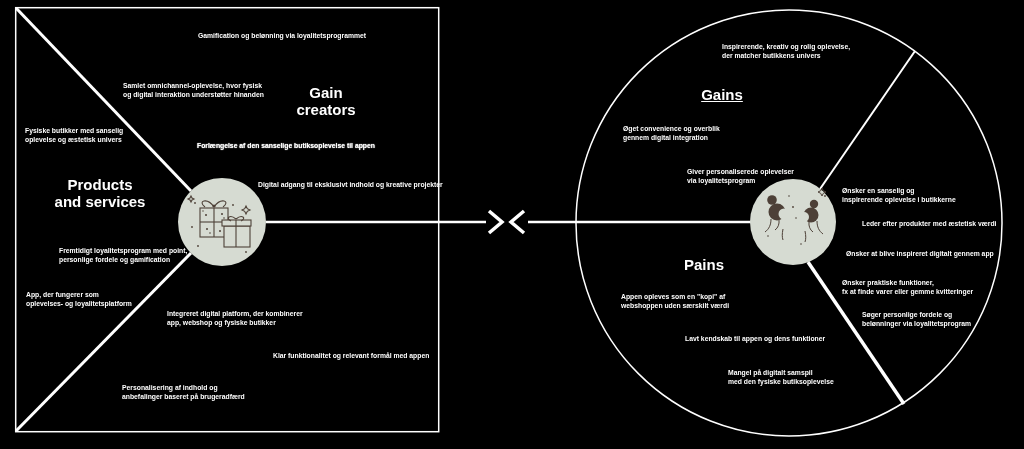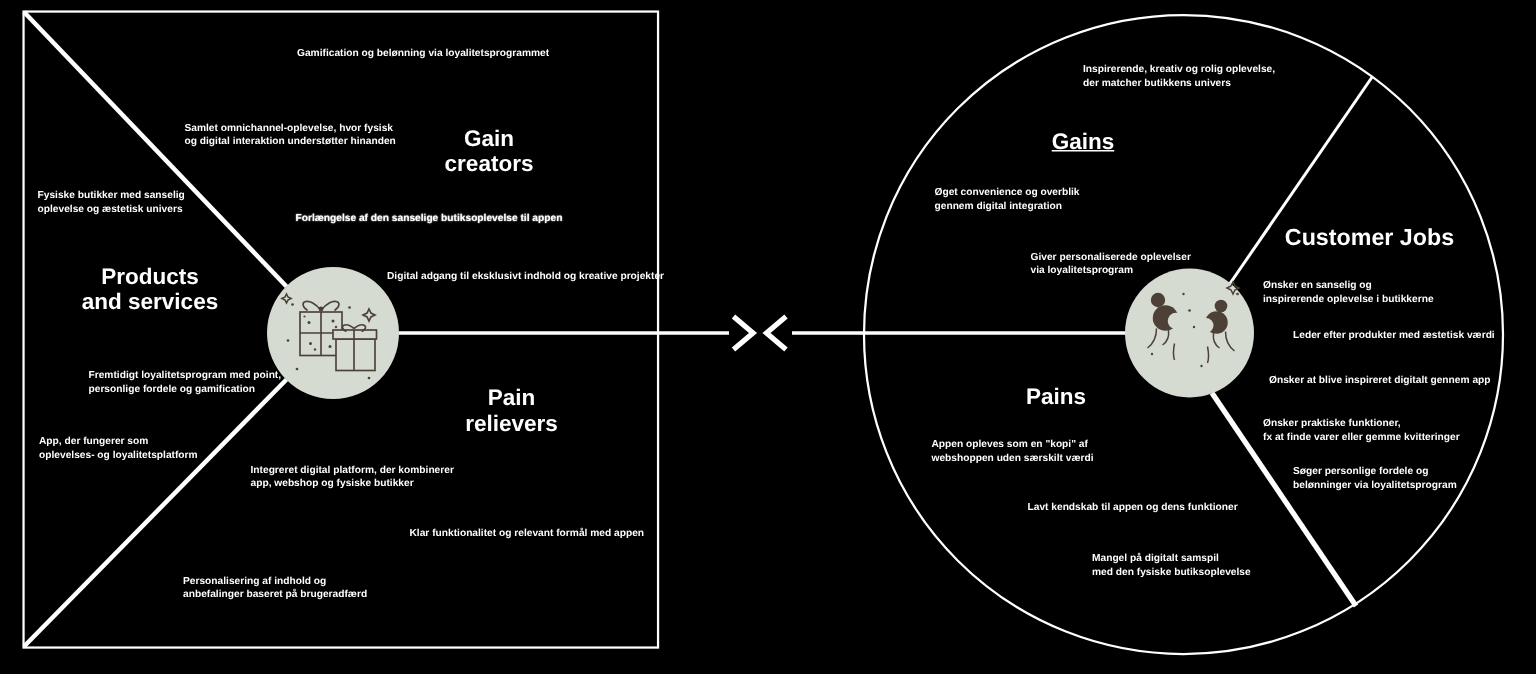--- a/index.html
+++ b/index.html
@@ -99,42 +99,39 @@
           <circle cx="801" cy="244" r="0.8"></circle>
       </g>
       <path d="M822 188 l1.3 2.7 2.7 1.3 -2.7 1.3 -1.3 2.7 -1.3 -2.7 -2.7 -1.3 2.7 -1.3 z" stroke="#4d4037" fill="none" stroke-width="1"></path>
     </g>
   </svg>
 
   <div class="header" style="left:100px;top:176px;">Products
 and services</div>
   <div class="header" style="left:326px;top:84px;">Gain
 creators</div>
-  <div class="header" style="left:341px;top:257px;">Pain
-relievers</div>
 
   <div class="note" style="left:198px;top:31px;">Gamification og belønning via loyalitetsprogrammet</div>
   <div class="note" style="left:123px;top:81px;">Samlet omnichannel-oplevelse, hvor fysisk
 og digital interaktion understøtter hinanden</div>
   <div class="note" style="left:25px;top:126px;">Fysiske butikker med sanselig
 oplevelse og æstetisk univers</div>
   <div class="note strong" style="left:197px;top:141px;">Forlængelse af den sanselige butiksoplevelse til appen</div>
   <div class="note" style="left:258px;top:180px;">Digital adgang til eksklusivt indhold og kreative projekter</div>
   <div class="note" style="left:59px;top:246px;">Fremtidigt loyalitetsprogram med point,
 personlige fordele og gamification</div>
   <div class="note" style="left:26px;top:290px;">App, der fungerer som
 oplevelses- og loyalitetsplatform</div>
   <div class="note" style="left:167px;top:309px;">Integreret digital platform, der kombinerer
 app, webshop og fysiske butikker</div>
   <div class="note" style="left:273px;top:351px;">Klar funktionalitet og relevant formål med appen</div>
   <div class="note" style="left:122px;top:383px;">Personalisering af indhold og
 anbefalinger baseret på brugeradfærd</div>
 
   <div class="header" style="left:722px;top:86px;text-decoration:underline;">Gains</div>
-  <div class="header big" style="left:913px;top:150px;">Customer Jobs</div>
   <div class="header" style="left:704px;top:256px;">Pains</div>
 
   <div class="note" style="left:722px;top:42px;">Inspirerende, kreativ og rolig oplevelse,
 der matcher butikkens univers</div>
   <div class="note" style="left:623px;top:124px;">Øget convenience og overblik
 gennem digital integration</div>
   <div class="note" style="left:687px;top:167px;">Giver personaliserede oplevelser
 via loyalitetsprogram</div>
   <div class="note" style="left:842px;top:186px;">Ønsker en sanselig og
 inspirerende oplevelse i butikkerne</div>

